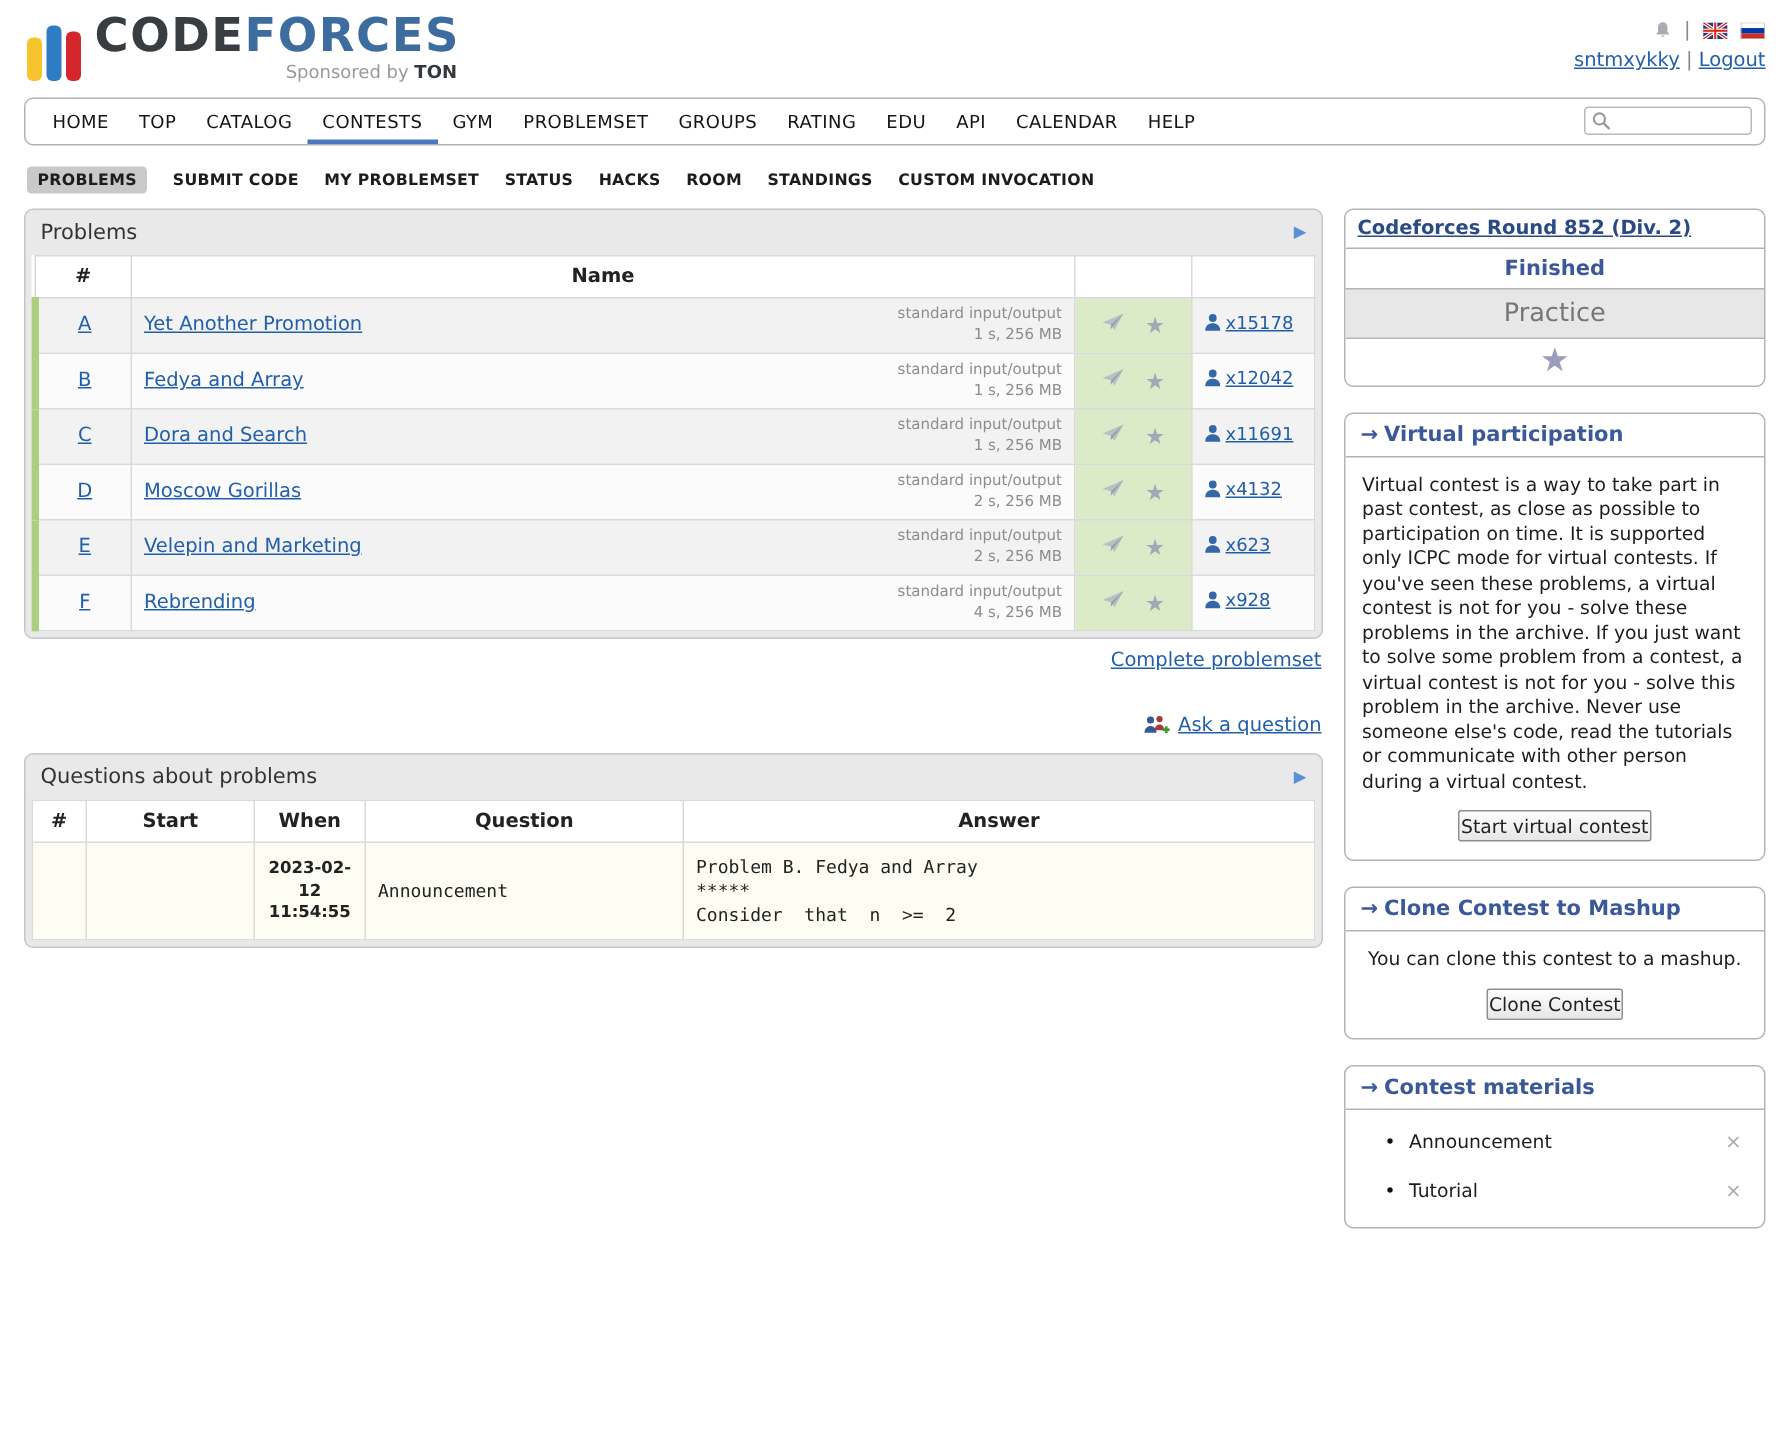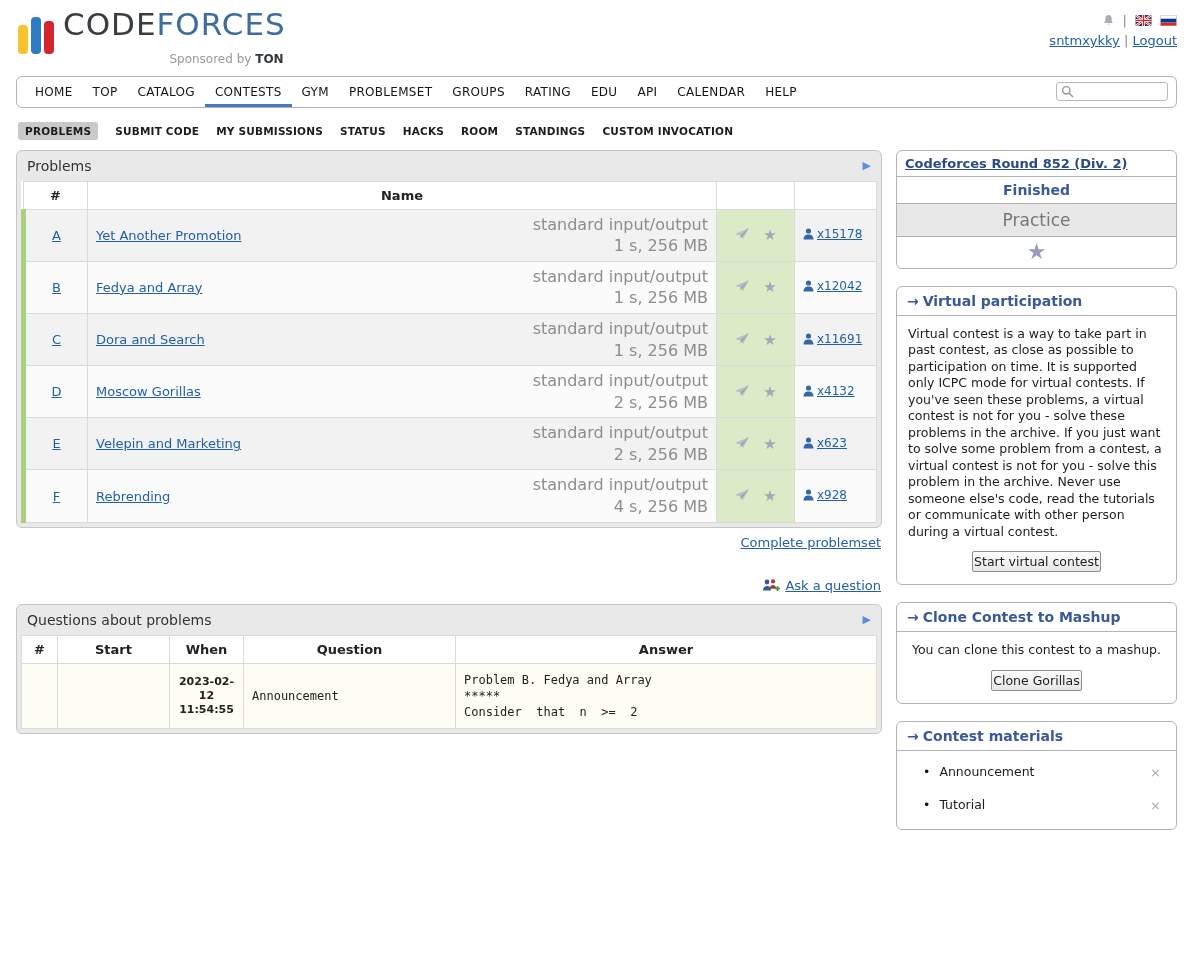--- a/index.html
+++ b/index.html
@@ -16,24 +16,24 @@
 
   
   .header { display:flex; justify-content:space-between; padding-top:8px; }
   .logo-block { display:flex; align-items:flex-start; gap:9px; padding-left:2px; }
   .logo-bars { display:flex; align-items:flex-end; gap:3px; height:46px; padding-top:6px; }
   .bar { width:10px; border-radius:4px; }
   .bar-yellow { height:29px; background:#f6c42c; }
   .bar-blue   { height:37px; background:#2e7cc3; }
   .bar-red    { height:33px; background:#d4262c; }
   .logo-texts { display:flex; flex-direction:column; }
-  .logo-text { font-size:31px; font-weight:normal; letter-spacing:1px; line-height:1.05; }
+  .logo-text { font-size:31px; font-weight:bold; letter-spacing:1px; line-height:1.05; }
   .logo-code { color:#383d42; }
   .logo-forces { color:#3d6d9e; }
-  .sponsored { font-size:12px; color:#999; text-align:right; margin-top:11px; padding-right:2px; }
+  .sponsored { font-size:12px; color:#999; text-align:right; margin-top:0; padding-right:2px; }
   .sponsored .brand { color:#33383d; font-weight:bold; }
 
   .header-right { text-align:right; padding-top:4px; }
   .hr-line1 { display:flex; justify-content:flex-end; align-items:center; gap:8px; margin-bottom:5px; height:16px; }
   .sep { color:#888; }
   .flag { display:inline-block; line-height:0; cursor:pointer; }
   .bell { line-height:0; cursor:pointer; }
   .hr-line2 { font-size:13px; }
 
   
@@ -77,21 +77,21 @@
   .datatable td { border:1px solid #dadada; padding:4px 8px; }
 
   
   .problems tbody tr:nth-child(odd)  { background:#f2f2f2; }
   .problems tbody tr:nth-child(even) { background:#fbfbfb; }
   .th-letter { width:64px; }
   .th-icons  { width:78px; }
   .th-count  { width:82px; }
   .cell-letter { text-align:center; border-left:5px solid #a9cf7f !important; }
   .name-wrap { display:flex; justify-content:space-between; align-items:center; gap:8px; min-height:28px; }
-  .limits { font-size:16px; color:#8d8d8d; text-align:right; line-height:1.35; white-space:nowrap; }
+  .limits { font-size:10px; color:#8d8d8d; text-align:right; line-height:1.35; white-space:nowrap; }
   .cell-icons { background:#dcebc7; text-align:center; white-space:nowrap; }
   .plane { cursor:pointer; display:inline-block; vertical-align:middle; }
   .fav-star { color:#a0a9b6; font-size:15px; margin-left:9px; cursor:pointer; vertical-align:middle; }
   .cell-count { }
   .count-link { font-size:12px; display:inline-flex; align-items:center; gap:3px; white-space:nowrap; }
 
   
   .complete-row { text-align:right; margin:7px 1px 28px; font-size:13px; }
   .ask-row { display:flex; justify-content:flex-end; align-items:center; gap:5px; margin:0 1px 11px; font-size:13px; }
 
@@ -213,21 +213,21 @@
     </div>
   </nav>
 
   <div class="content">
 
     <div class="main-col">
 
       <div class="subnav">
         <a class="subnav-item active">PROBLEMS</a>
         <a class="subnav-item">SUBMIT CODE</a>
-        <a class="subnav-item">MY SUBMISSIONS</a>
+        <a class="subnav-item">MY PROBLEMSET</a>
         <a class="subnav-item">STATUS</a>
         <a class="subnav-item">HACKS</a>
         <a class="subnav-item">ROOM</a>
         <a class="subnav-item">STANDINGS</a>
         <a class="subnav-item">CUSTOM INVOCATION</a>
       </div>
 
       <div class="datatable problems">
         <div class="dt-caption">
           <span>Problems</span>
@@ -490,21 +490,21 @@
       </div>
 
 
       <div class="sidebox">
         <div class="sb-caption">
           <span class="arrow-glyph">→</span><span>Clone Contest to Mashup</span>
         </div>
         <div class="sb-body">
           <p class="clone-text">You can clone this contest to a mashup.</p>
           <div class="btn-row">
-            <button class="cf-btn">Clone Gorillas</button>
+            <button class="cf-btn">Clone Contest</button>
           </div>
         </div>
       </div>
 
       <div class="sidebox">
         <div class="sb-caption">
           <span class="arrow-glyph">→</span><span>Contest materials</span>
         </div>
         <div class="sb-body" style="padding-top:4px;padding-bottom:6px;">
           <ul class="materials-list">

